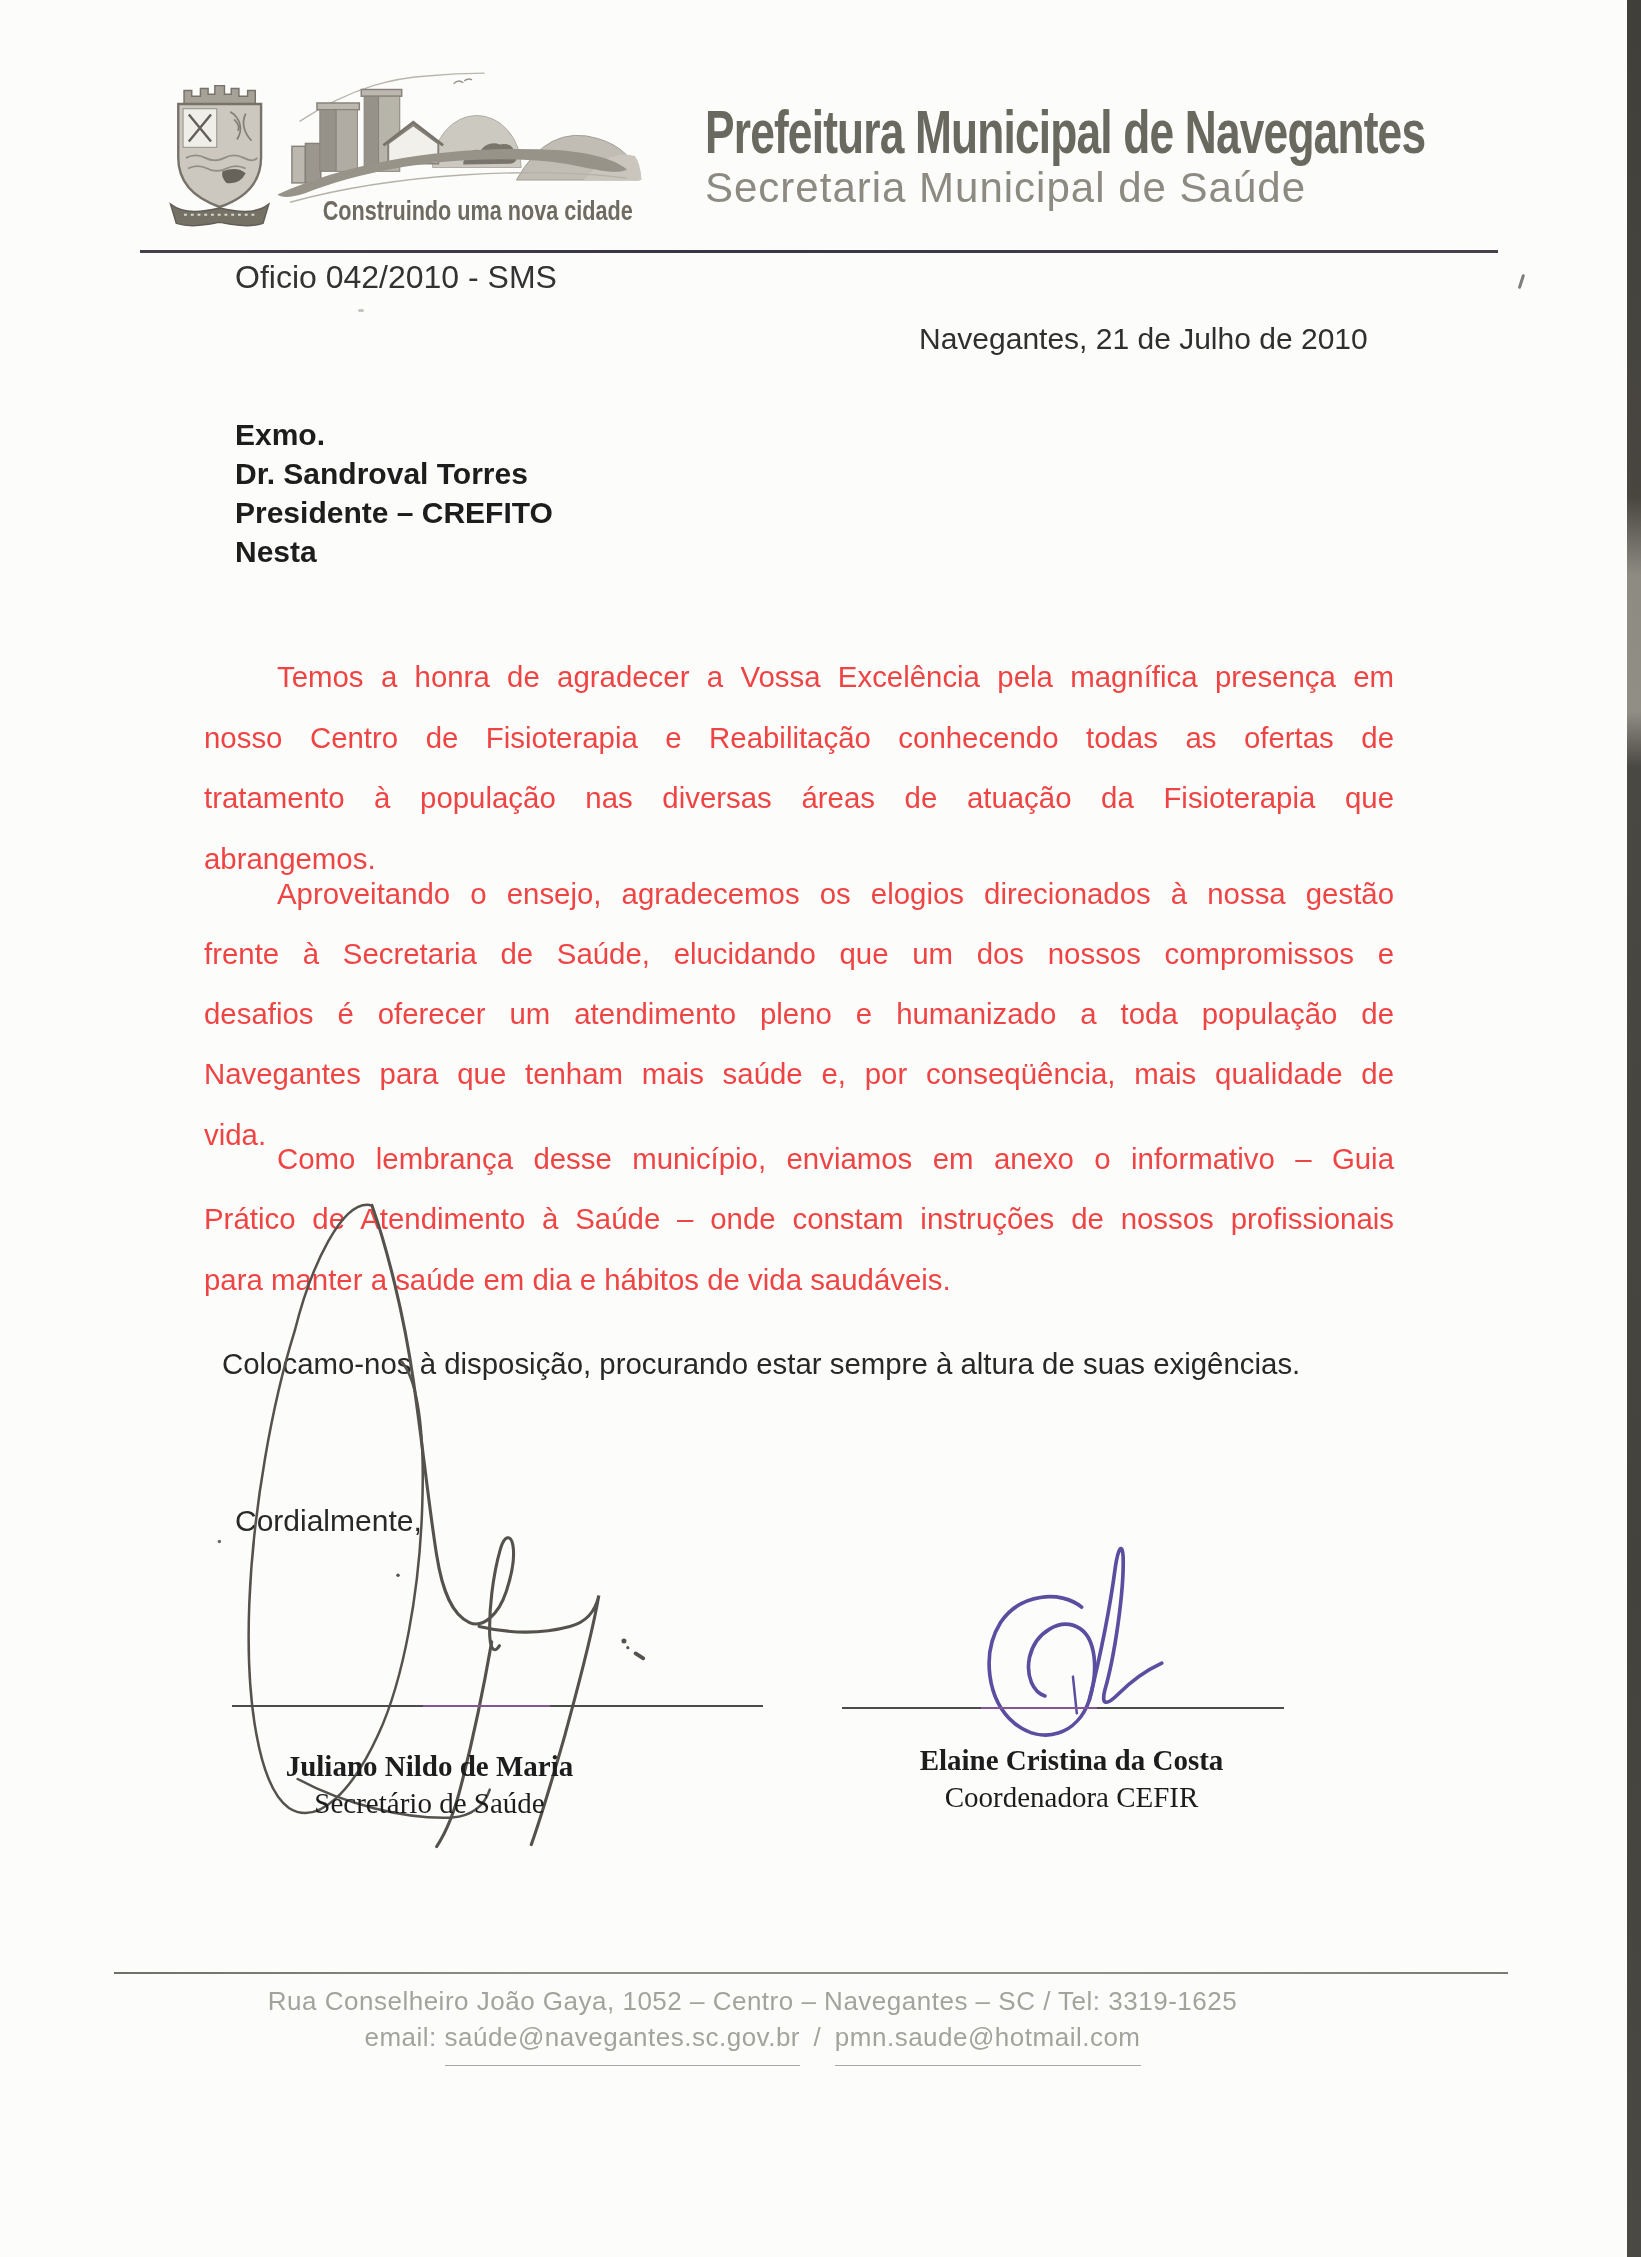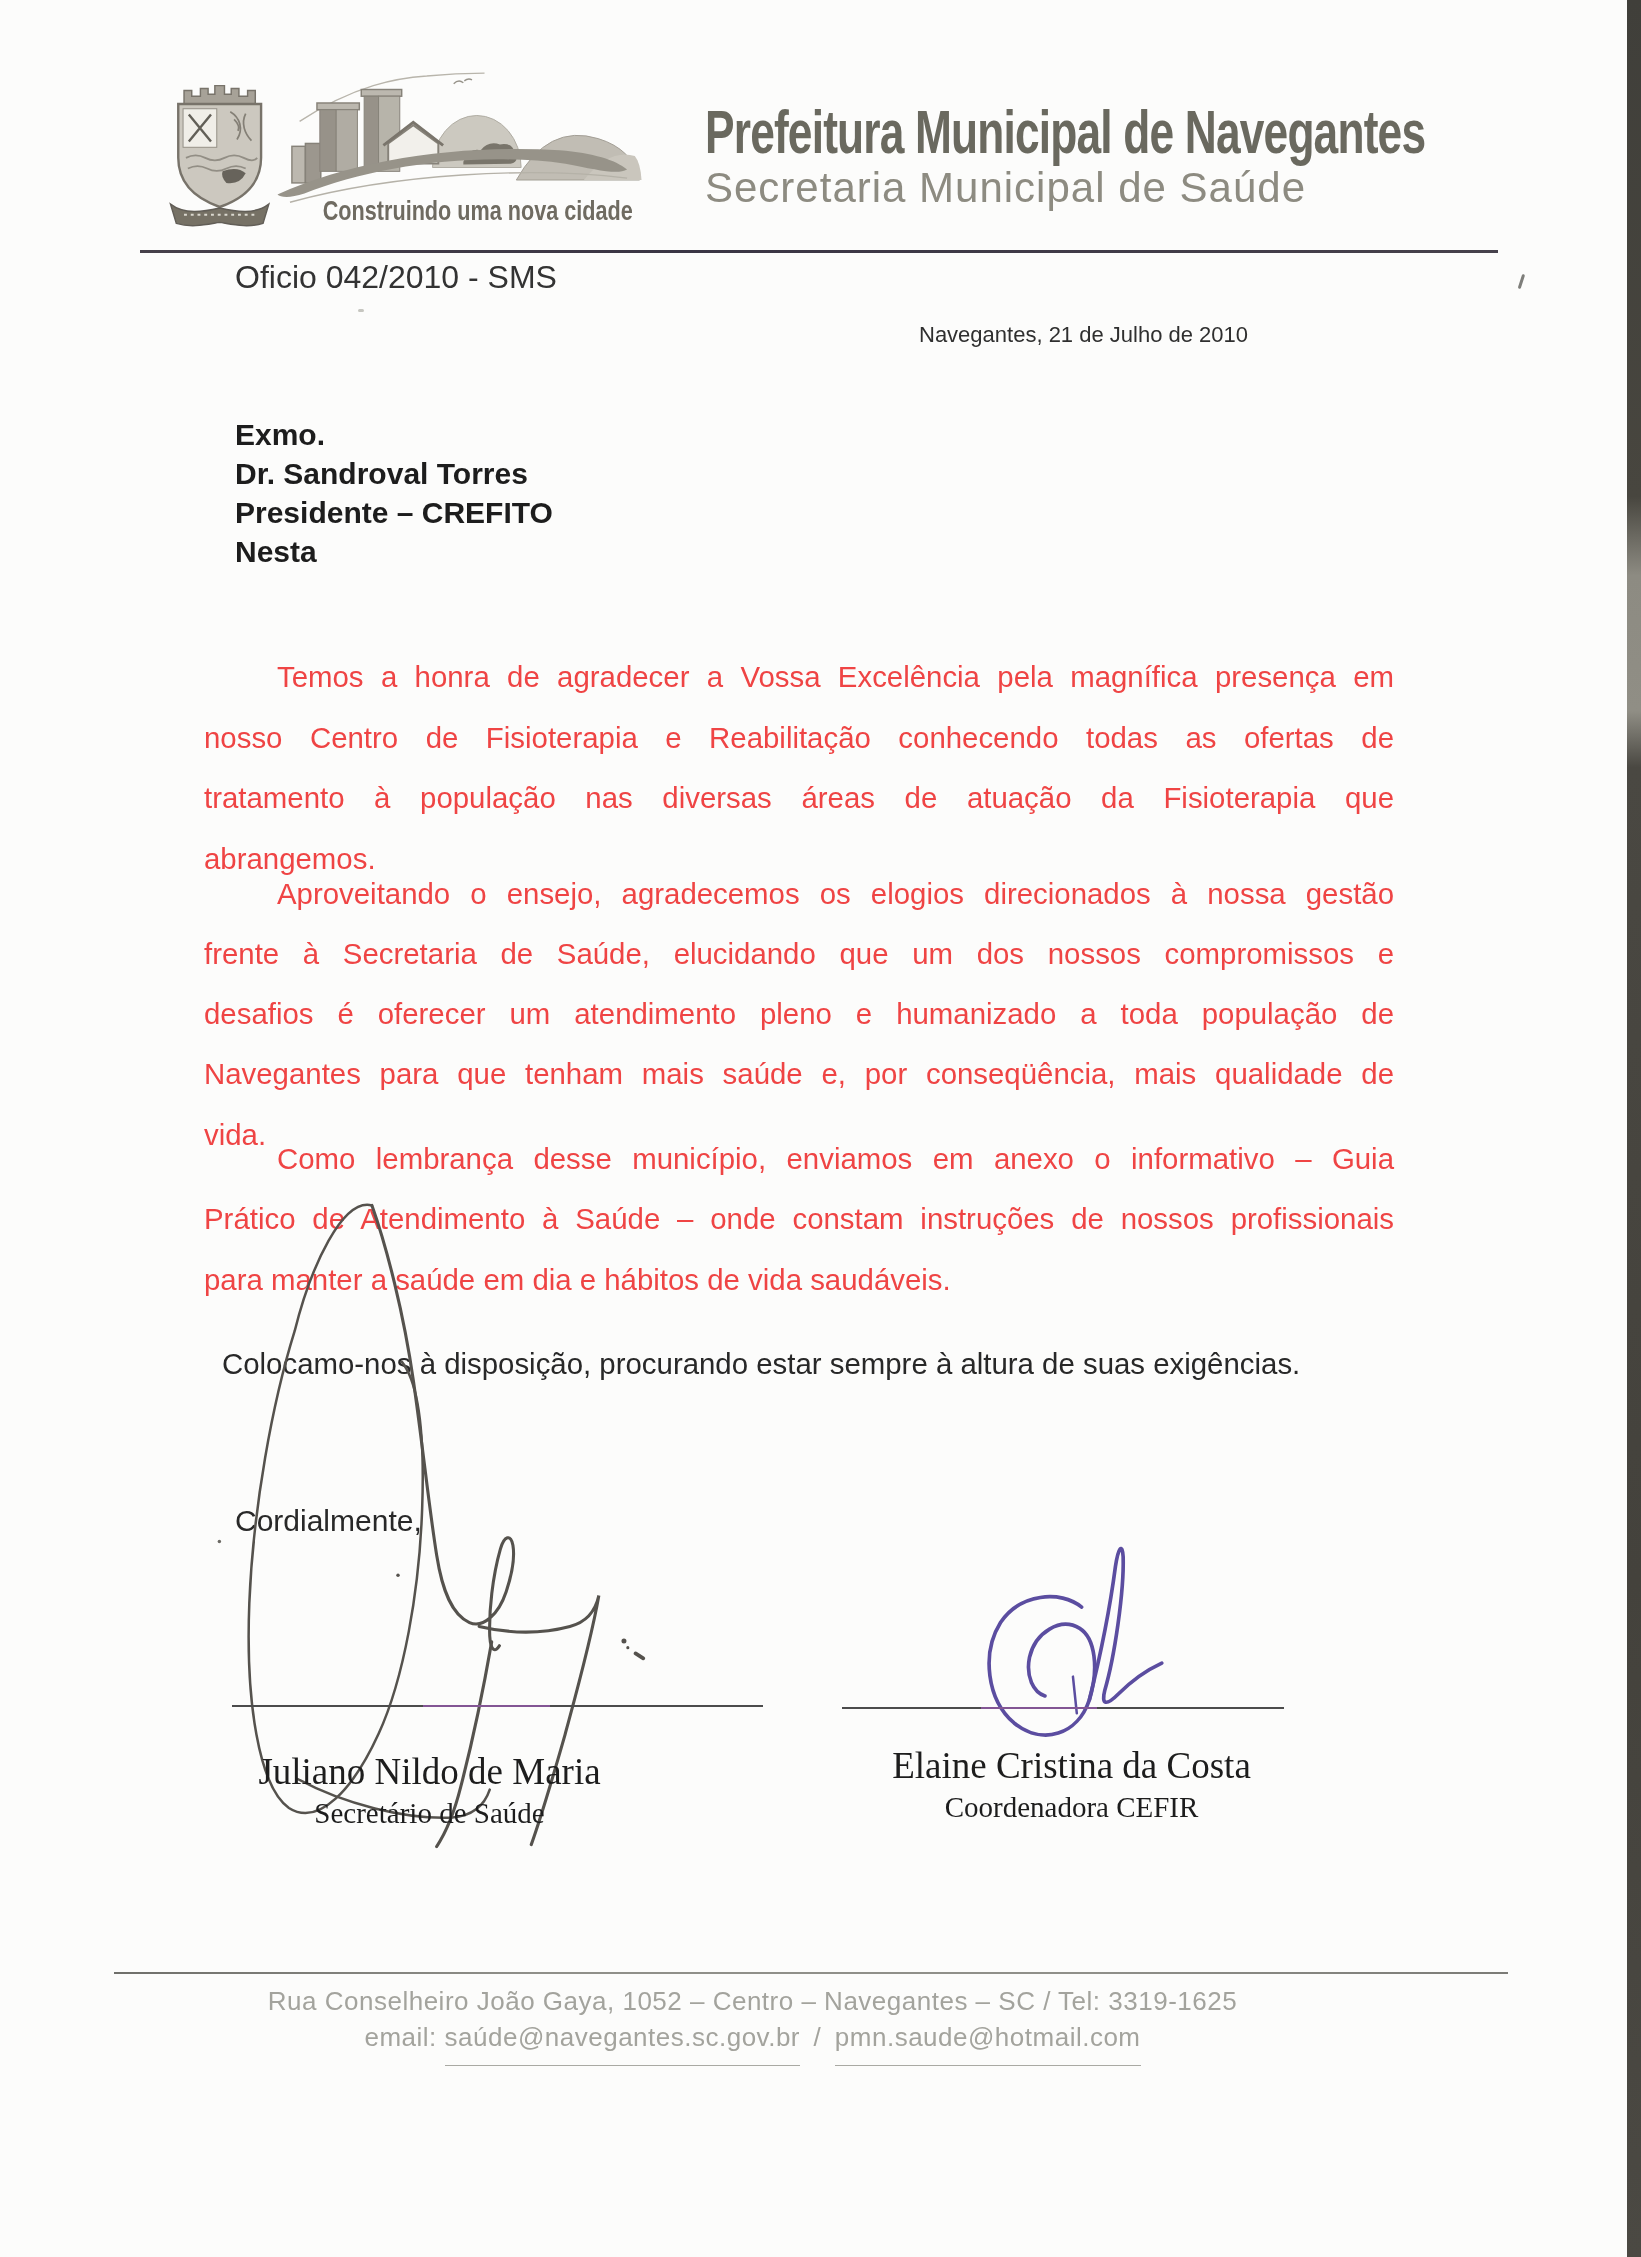--- a/index.html
+++ b/index.html
@@ -11,41 +11,41 @@
             font-weight:bold;font-size:54px;letter-spacing:-1px;color:#6a695f;
             transform:scale(0.82,1.12);transform-origin:left top;}
   .org-dept{position:absolute;left:705px;top:164px;white-space:nowrap;
             font-size:42px;letter-spacing:1px;color:#8d8b81;}
   .header-rule{position:absolute;left:140px;top:250px;width:1358px;height:2.9px;
                background:linear-gradient(90deg,#46404a,#3a3544 40%,#46414b);}
   .tick-mark{position:absolute;left:1520px;top:274px;width:2.9px;height:14.5px;background:#7e7e7a;
              transform:rotate(18deg);border-radius:1.9px;}
   .speck1{position:absolute;left:358px;top:309px;width:5.8px;height:2.9px;background:#c6c6c0;border-radius:1.9px;}
   .reference{position:absolute;left:235px;top:259px;font-size:32px;color:#333;}
-  .date-line{position:absolute;left:919px;top:322px;font-size:22px;color:#2f2f2f;}
+  .date-line{position:absolute;left:919px;top:322px;font-size:30px;color:#2f2f2f;}
   
   .recipient{position:absolute;left:235px;top:415px;font-size:30px;font-weight:bold;
              color:#1d1d1d;line-height:39px;}
   
   .bodyline{position:absolute;left:204px;width:1190px;height:61px;font-size:29.4px;
             color:#ef4444;white-space:nowrap;}
   .jl{text-align:justify;text-align-last:justify;white-space:normal;}
   .ind{padding-left:73px;box-sizing:border-box;}
   .closing{position:absolute;left:222px;top:1347px;font-size:29.4px;color:#282828;}
   .salutation{position:absolute;left:235px;top:1504px;font-size:30px;color:#282828;}
   
   .sig-svg{position:absolute;left:174px;top:1159px;width:1178px;height:734px;}
   .sigline{position:absolute;height:1.9px;background:#4c4c4c;}
   .sigline.l{left:232px;top:1705px;width:531px;}
   .sigline.r{left:842px;top:1707px;width:442px;}
   .sigtint{position:absolute;height:1.9px;opacity:.55;background:#b05fd0;}
   .sigtint.l{left:423px;top:1705px;width:127px;}
   .sigtint.r{left:981px;top:1707px;width:116px;}
   .sigblock{position:absolute;text-align:center;font-family:"Liberation Serif",serif;color:#1d1d1d;}
-  .sigblock .nm{font-size:37px;}
+  .sigblock .nm{font-size:29px;font-weight:bold;}
   .sigblock .tt{font-size:29px;margin-top:4px;}
   .sigblock.left{left:164px;top:1750px;width:531px;}
   .sigblock.right{left:806px;top:1744px;width:531px;}
   
   .footer-rule{position:absolute;left:114px;top:1972px;width:1394px;height:1.9px;
                background:linear-gradient(90deg,#6f6f6a,#8f8f89 30%,#8f8f89 70%,#7b7b76);}
   .footer{position:absolute;left:125px;width:1255px;text-align:center;color:#a3a39d;
           font-size:26px;letter-spacing:0.5px;}
   .footer.l1{top:1986px;}
   .footer.l2{top:2022px;}

